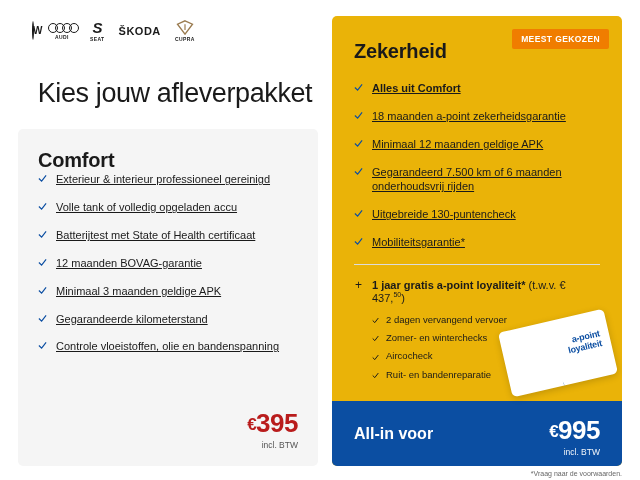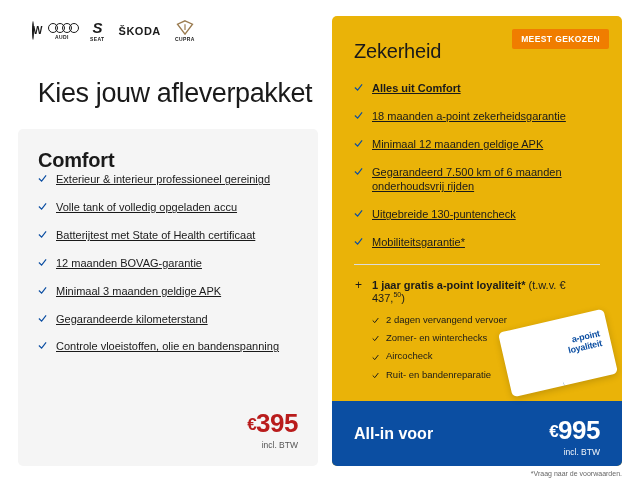--- a/index.html
+++ b/index.html
@@ -175,21 +175,21 @@
     letter-spacing: 0.4px;
     padding: 5px 9px;
     border-radius: 2px;
   }
   .right-body {
     padding: 24px 22px 14px 22px;
     flex: 1;
   }
   .right-title {
     font-size: 20px;
-    font-weight: 400;
+    font-weight: 700;
     color: #1a1a1a;
     margin-bottom: 18px;
     letter-spacing: -0.2px;
   }
   .divider {
     height: 1px;
     background: #dcdcdc;
     margin: 14px 0 14px 0;
   }
   .bonus-row {

